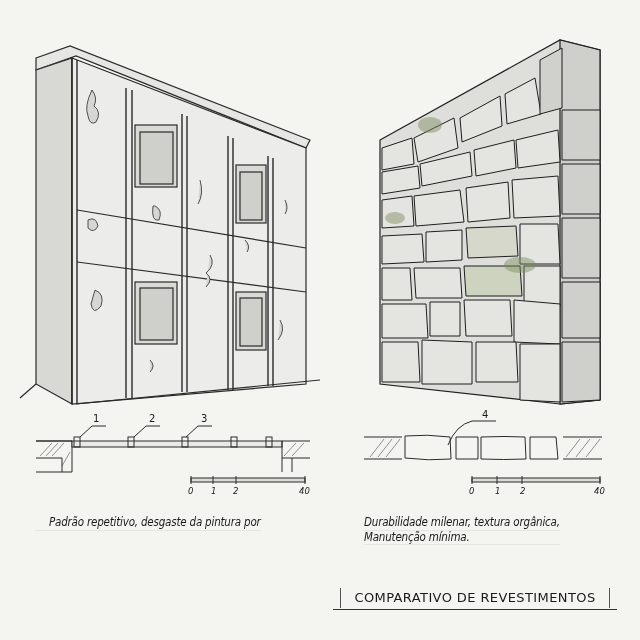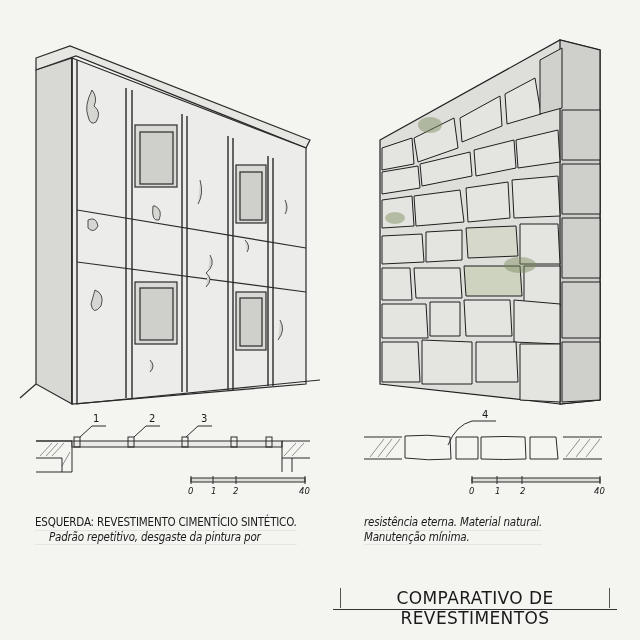--- a/index.html
+++ b/index.html
@@ -3,21 +3,21 @@
 <meta charset="utf-8">
 <style>
   html, body { margin:0; padding:0; }
   body { width:640px; height:640px; background:#f4f4f1; position:relative; overflow:hidden;
          font-family:"DejaVu Sans", sans-serif; color:#1a1a1a; }
   svg { position:absolute; left:0; top:0; }
   .caption { position:absolute; font-family:"DejaVu Sans Condensed","DejaVu Sans", sans-serif; font-size:11.5px; line-height:13.5px; letter-spacing:-0.2px; }
   .caption .head { font-size:11.5px; }
   .caption .body { padding-left:14px; font-style:italic; }
   .caption .line { border-bottom:1px solid rgba(0,0,0,0.06); white-space:nowrap; }
-  .title { position:absolute; left:340px; top:588px; width:268px; height:20px; font-size:17px; letter-spacing:0.4px;
+  .title { position:absolute; left:340px; top:588px; width:268px; height:20px; font-size:13px; letter-spacing:0.4px;
            text-align:center; line-height:20px; border-left:1px solid #555; border-right:1px solid #555; }
   .title-under { position:absolute; left:333px; top:609px; width:284px; height:1px; background:#333; }
   .callout { position:absolute; font-size:10px; }
   .scale-lbl { position:absolute; font-size:8.5px; font-style:italic; }
 </style>
 </head>
 <body>
 
 <svg width="640" height="640" viewBox="0 0 640 640">
   <g stroke="#2a2a2a" fill="none" stroke-width="1.2">
@@ -192,22 +192,21 @@
 <span class="scale-lbl" style="left:188px;top:486px">0</span>
 <span class="scale-lbl" style="left:211px;top:486px">1</span>
 <span class="scale-lbl" style="left:233px;top:486px">2</span>
 <span class="scale-lbl" style="left:299px;top:486px">40</span>
 <span class="scale-lbl" style="left:469px;top:486px">0</span>
 <span class="scale-lbl" style="left:495px;top:486px">1</span>
 <span class="scale-lbl" style="left:520px;top:486px">2</span>
 <span class="scale-lbl" style="left:594px;top:486px">40</span>
 
 <div class="caption" style="left:35px;top:516px">
-  <div class="line head">ESQUERDA: REVESTIMENTO CIMENTÍCIO SINTÉTICO.</div>
   <div class="line body">Padrão repetitivo, desgaste da pintura por</div>
 </div>
 <div class="caption" style="left:364px;top:516px">
-  <div class="line" style="font-style:italic">resistência eterna. Material natural.</div>
+  <div class="line" style="font-style:italic">Durabilidade milenar, textura orgânica,</div>
   <div class="line" style="font-style:italic">Manutenção mínima.</div>
 </div>
 
 <div class="title">COMPARATIVO DE REVESTIMENTOS</div>
 <div class="title-under"></div>
 
 </body></html>

